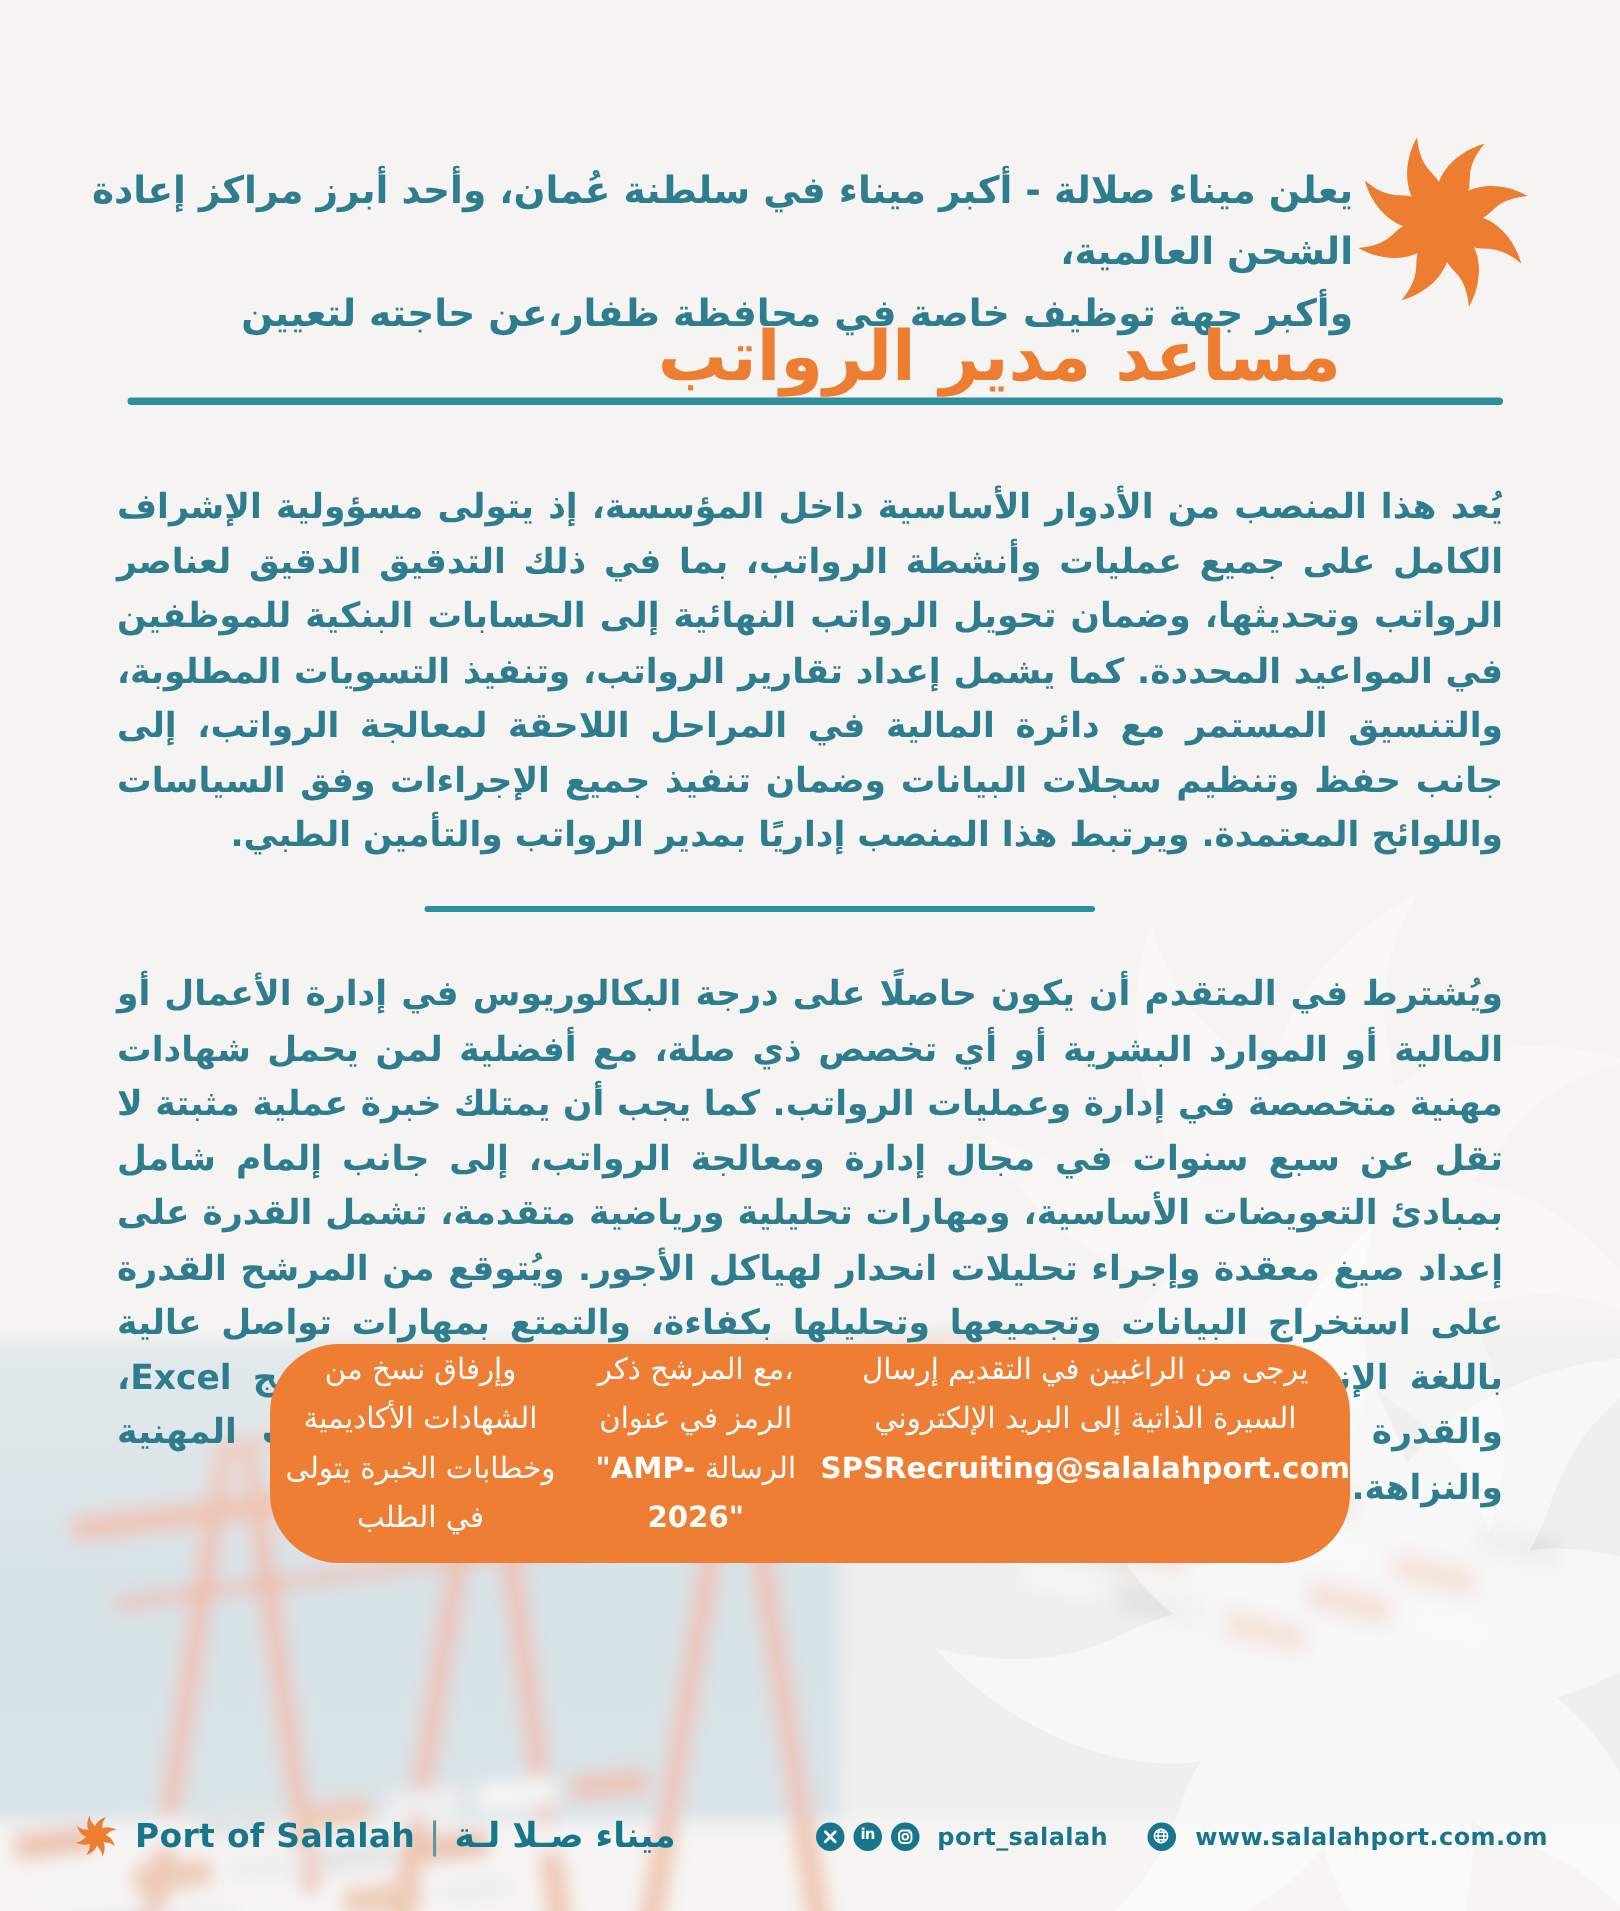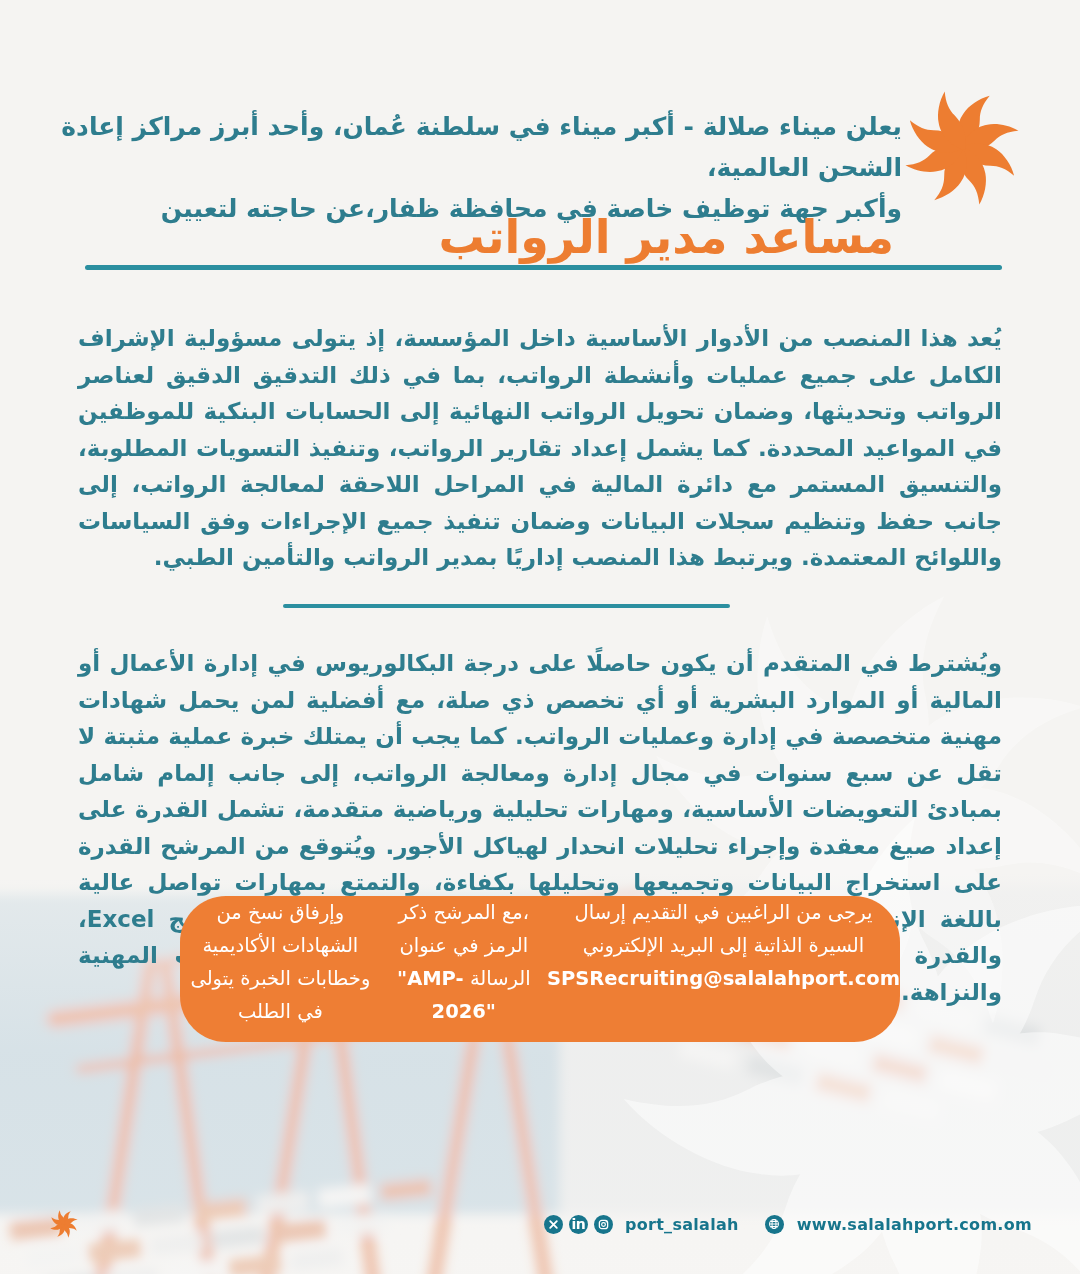--- a/index.html
+++ b/index.html
@@ -66,21 +66,21 @@
   .brand-text{font-size:22px; font-weight:700; letter-spacing:.2px; display:flex; align-items:center; gap:9px;}
   .brand-sep{font-weight:400; color:#5d93a3; font-size:24px;}
   .brand-ar{direction:rtl; font-size:23px;}
   .social{display:flex; align-items:center; gap:6px; color:#17758c;}
   .social-icon{
     width:19px; height:19px; border-radius:50%; background:#17758c;
     display:flex; align-items:center; justify-content:center; flex:0 0 auto;
   }
   .social-handle{font-size:16px; font-weight:700; margin:0 20px 0 6px; letter-spacing:.3px;}
   .website{font-size:16px; font-weight:700; margin-left:7px; letter-spacing:.3px;}
-  .in-glyph{color:#fff; font-size:14px; font-weight:700; line-height:1; letter-spacing:-0.5px; padding-bottom:1px;}
+  .in-glyph{color:#fff; font-size:10px; font-weight:700; line-height:1; letter-spacing:-0.5px; padding-bottom:1px;}
 </style>
 </head>
 <body>
 
 <svg width="0" height="0" style="position:absolute" aria-hidden="true">
   <defs>
     <g id="pinwheel">
       <path d="M 2 6 C -10 -10 -10 -36 2 -52 C 10 -64 26 -75 42 -79 C 31 -66 27 -55 27 -43 C 27 -23 17 -7 2 6 Z" transform="rotate(0)"></path>
       <path d="M 2 6 C -10 -10 -10 -36 2 -52 C 10 -64 26 -75 42 -79 C 31 -66 27 -55 27 -43 C 27 -23 17 -7 2 6 Z" transform="rotate(45)"></path>
       <path d="M 2 6 C -10 -10 -10 -36 2 -52 C 10 -64 26 -75 42 -79 C 31 -66 27 -55 27 -43 C 27 -23 17 -7 2 6 Z" transform="rotate(90)"></path>
@@ -213,20 +213,25 @@
         <span class="code">"AMP-2026"</span>
       </div>
       <div>وإرفاق نسخ من الشهادات الأكاديمية وخطابات الخبرة يتولى في الطلب</div>
     </div>
 
     <div class="footer">
       <div class="brand">
         <svg class="flower" viewBox="-100 -100 200 200">
           <use href="#pinwheel" fill="#ed7d31"></use>
         </svg>
+        <div class="brand-text">
+          <span>Port of Salalah</span>
+          <span class="brand-sep">|</span>
+          <span class="brand-ar">ميناء صـلا لـة</span>
+        </div>
       </div>
 
       <div class="social">
         <span class="social-icon">
           <svg width="11" height="11" viewBox="0 0 20 20">
               <path d="M4 4 L16 16 M16 4 L4 16" stroke="#ffffff" stroke-width="3.4" stroke-linecap="round" fill="none"></path>
             </svg>
         </span>
         <span class="social-icon">
           <span class="in-glyph">in</span>

